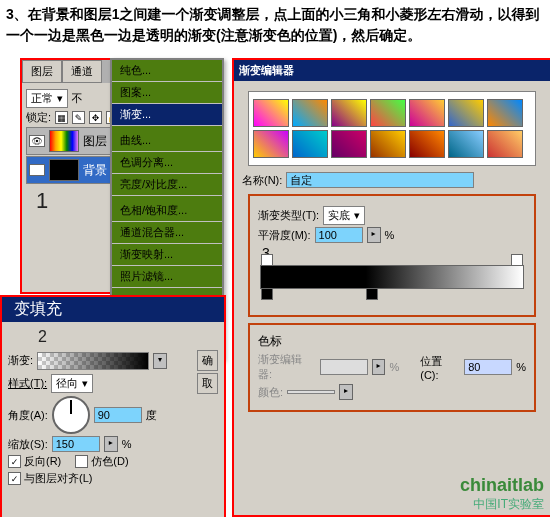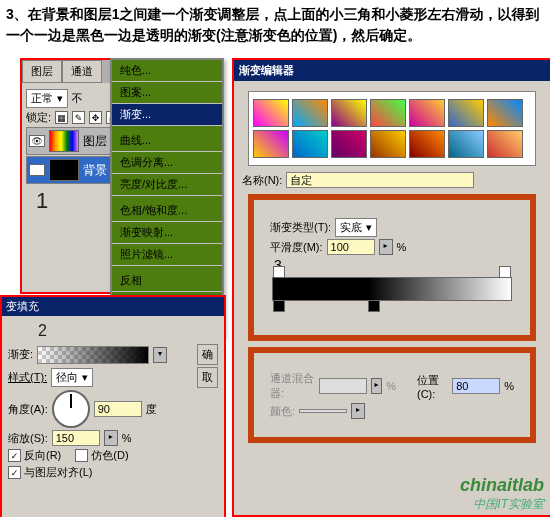--- a/index.html
+++ b/index.html
@@ -14,43 +14,43 @@
 .layer-item{display:flex;align-items:center;background:#b8b8b8;border:1px solid #808080;margin:1px 0;padding:2px;gap:4px}
 .layer-item.sel{background:#316ac5;color:#fff}
 .eye{width:14px;height:10px;border:1px solid #666;background:#fff;font-size:9px;text-align:center}
 .thumb{width:28px;height:20px;border:1px solid #666;background:#fff}
 .grad-thumb{background:linear-gradient(90deg,red,orange,yellow,green,blue,violet)}
 .black-thumb{background:#000}
 .menu{position:absolute;left:110px;top:58px;width:110px;background:#4d7c0f;border:2px solid #808080;box-shadow:2px 2px 4px rgba(0,0,0,.3)}
 .menu-item{padding:3px 8px;font-size:11px;border-bottom:1px solid #c0c0c0}
 .menu-item.sel{background:#0a246a;color:#fff}
 .gradfill{left:0;top:295px;width:222px;height:220px;border:2px solid red}
-.gradfill .title{background:#0a246a;color:#fff;padding:2px 4px;font-size:11px}
+.gradfill .title{background:#0a246a;color:#fff;padding:2px 12px;font-size:16px}
 .gradfill-body{padding:6px}
 .gsample{width:110px;height:16px;border:1px solid #808080;background:repeating-conic-gradient(#ccc 0 25%,#fff 0 50%) 0 0/8px 8px}
 .gsample>div{width:100%;height:100%;background:linear-gradient(90deg,rgba(0,0,0,0),#000)}
-.input{background:#fef9c3;border:1px solid #808080;padding:1px 3px;font-size:11px;width:40px}
+.input{background:#7dd3fc;border:1px solid #808080;padding:1px 3px;font-size:11px;width:40px}
 .dial{width:34px;height:34px;border:2px solid #666;border-radius:50%;position:relative;background:#fff}
 .dial::after{content:"";position:absolute;left:50%;top:2px;width:2px;height:14px;background:#000;transform:translateX(-50%)}
 .checkbox{display:inline-flex;align-items:center;gap:3px;margin-right:10px}
 .cb{width:11px;height:11px;border:1px solid #666;background:#fff;display:inline-flex;align-items:center;justify-content:center;font-size:9px}
 .editor{position:absolute;left:232px;top:58px;width:316px;height:455px;border:2px solid red;background:#d4d0c8}
 .editor .title{background:#0a246a;color:#fff;padding:3px 5px;font-size:11px;font-weight:bold}
 .presets{border:1px solid #808080;margin:6px;padding:4px;background:#fff}
 .sw-row{display:flex;gap:3px;margin:3px 0}
 .swatch{width:34px;height:26px;border:1px solid #666}
-.fieldset{border:6px solid #c2410c;margin:6px;padding:16px}
+.fieldset{border:2px solid #c2410c;margin:6px;padding:8px}
 .gbar{height:22px;border:1px solid #666;margin:4px 2px;background:linear-gradient(90deg,#000,#000 40%,#fff);position:relative}
 .stop{position:absolute;width:10px;height:10px;background:#000;border:1px solid #666;bottom:-12px}
 .stop.a{left:0}
 .stop.b{left:40%}
 .ostop{position:absolute;width:10px;height:10px;border:1px solid #666;background:#fff;top:-12px}
 .btn-arrow{width:12px;height:14px;background:#c0c0c0;border:1px solid #666;font-size:8px;text-align:center;line-height:12px}
 .bignum{font-size:22px;color:#222;margin:4px 10px}
-.wm{position:absolute;right:6px;bottom:4px;font-size:12px;color:#4a7;font-style:italic;display:flex;flex-direction:column;align-items:flex-end}
+.wm{position:absolute;right:6px;bottom:4px;font-size:12px;color:#4a7;display:flex;flex-direction:column;align-items:flex-end}
 .wm .logo{font-weight:bold;font-size:18px;color:#3a8a3a}
 .u{text-decoration:underline}
 </style>
 </head>
 <body>
 
 <div class="instruction">3、在背景和图层1之间建一个渐变调整层，点上面的小三角和小菱形左右滑动，以得到一个一边是黑色一边是透明的渐变(注意渐变色的位置)，然后确定。</div>
 
 <div class="panel layers-panel">
   <div class="tab-row">
@@ -89,20 +89,21 @@
 <div class="menu">
   <div class="menu-item">纯色...</div>
   <div class="menu-item">图案...</div>
   <div class="menu-item sel">渐变...</div>
   <div style="height:4px"></div>
   <div class="menu-item">曲线...</div>
   <div class="menu-item">色调分离...</div>
   <div class="menu-item">亮度/对比度...</div>
   <div style="height:4px"></div>
   <div class="menu-item">色相/饱和度...</div>
+  <div class="menu-item">通道混合器...</div>
   <div class="menu-item">渐变映射...</div>
   <div class="menu-item">照片滤镜...</div>
   <div style="height:4px"></div>
   <div class="menu-item">反相</div>
   <div class="menu-item">阈值...</div>
   <div class="menu-item">色调分离...</div>
 </div>
 
 <div class="panel gradfill">
   <div class="title">变填充</div>
@@ -199,22 +200,23 @@
       <div style="font-size:14px;margin-left:4px">3</div>
       <div class="gbar">
         <div class="ostop" style="left:0"></div>
         <div class="ostop" style="right:0"></div>
         <div class="stop a"></div>
         <div class="stop b"></div>
       </div>
       <div style="height:14px"></div>
     </div>
     <div class="fieldset">
-      <div class="row">
-        <span style="color:#888">通道混合器:</span>
+      <div>色标</div>
+      <div class="row">
+        <span style="color:#888">渐变编辑器:</span>
         <input class="input" style="background: rgb(221, 221, 221);" disabled="">
         <span class="btn-arrow">▸</span>
         <span style="color:#888">%</span>
         <span style="margin-left:17px">位置(C):</span>
         <input class="input" style="background: rgb(200, 216, 255);" value="80">
         <span>%</span>
       </div>
       <div class="row">
         <span style="color:#888">颜色:</span>
         <span class="input" style="width:40px;background:#ddd"></span>

